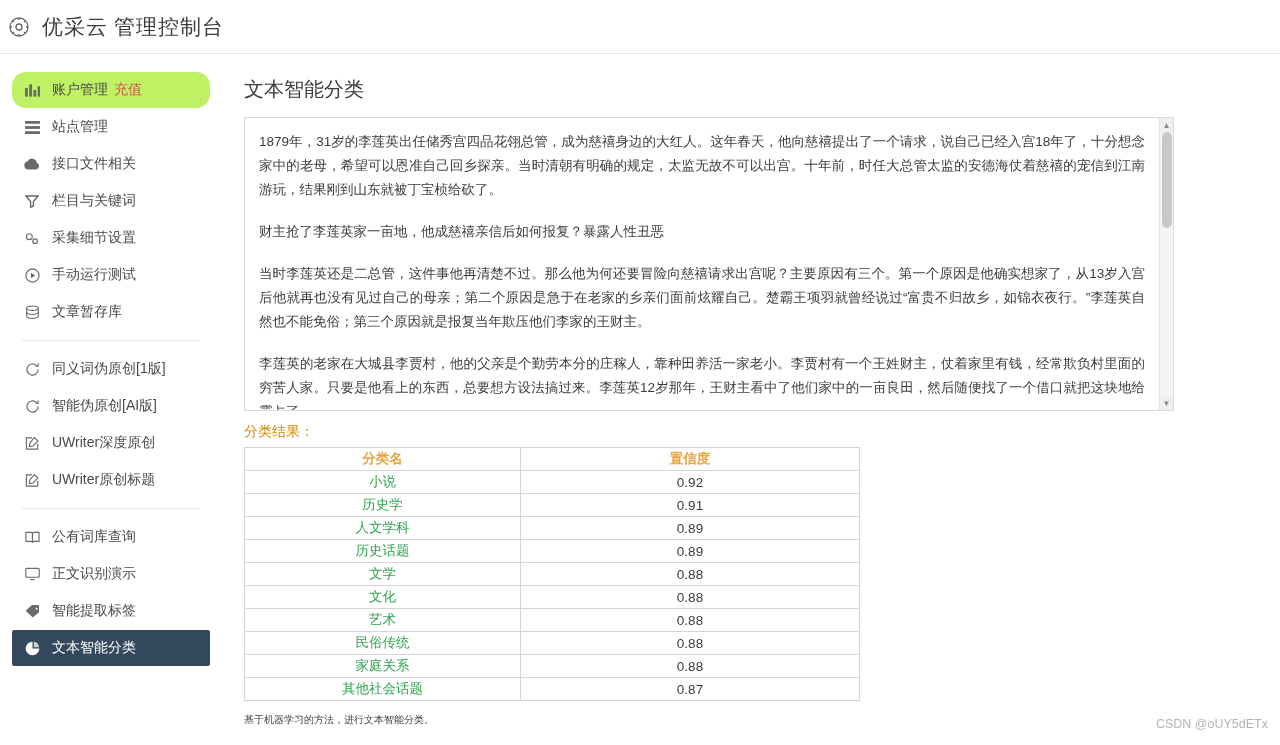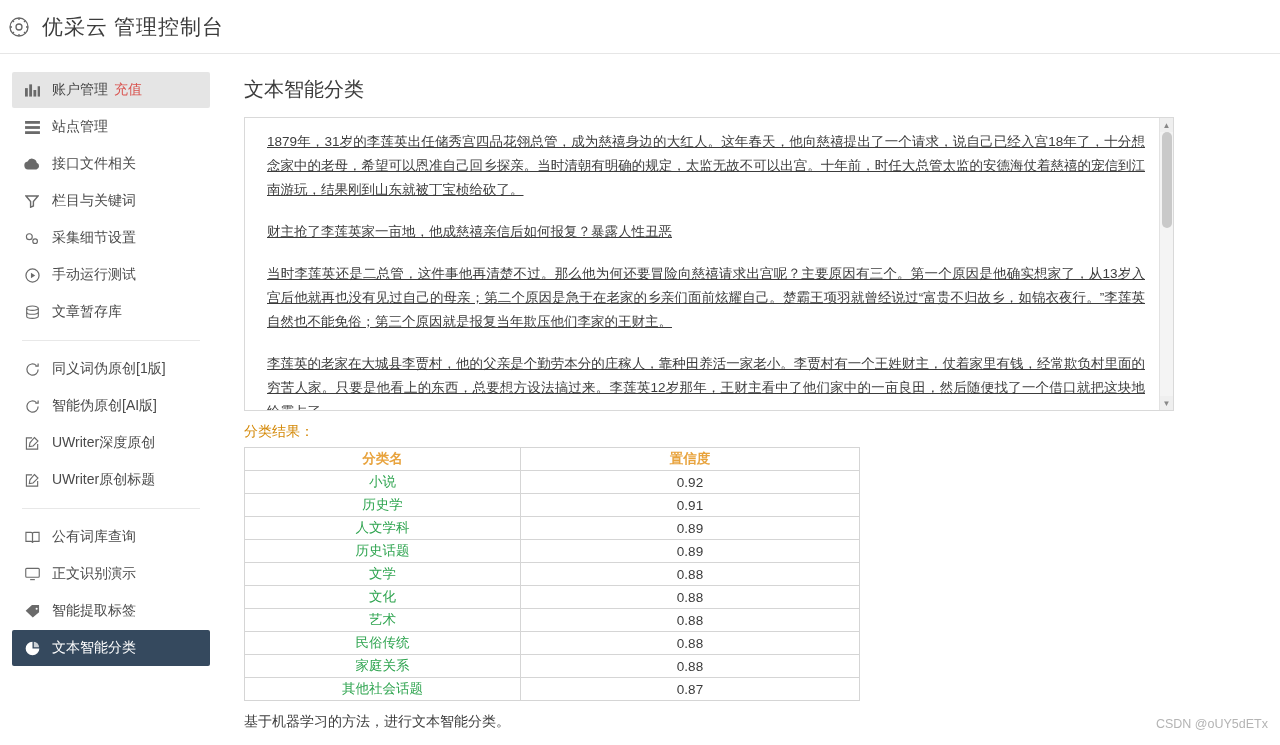--- a/index.html
+++ b/index.html
@@ -62,21 +62,21 @@
     margin-right: 10px;
     display: flex; align-items: center; justify-content: center;
     color: #6a6a6a;
     flex: 0 0 20px;
   }
   .nav-item.active {
     background: #35495e;
     color: #ffffff;
   }
   .nav-item.active .ic { color: #ffffff; }
-  .nav-item.highlight { background: #e5e5e5; }
+  .nav-item.highlight { background: #bef264; border-radius: 14px; }
   .nav-item .recharge { color: #d9534f; margin-left: 6px; }
   .nav-sep {
     height: 1px;
     background: #e8e8e8;
     margin: 10px 22px 10px 22px;
   }
 
   
   .main {
     flex: 1;
@@ -100,21 +100,21 @@
     overflow: hidden;
   }
   .textbox-inner {
     padding: 12px 28px 12px 14px;
     height: 100%;
     overflow: hidden;
     font-size: 13.5px;
     line-height: 24px;
     color: #3c3c3c;
   }
-  .textbox-inner p { margin: 0 0 18px 8px; text-align: justify; text-decoration: underline; }
+  .textbox-inner p { margin: 0 0 18px 0; text-align: justify; }
   .scrollbar {
     position: absolute;
     top: 0; right: 0;
     width: 14px;
     height: 100%;
     background: #f4f4f4;
     border-left: 1px solid #e2e2e2;
   }
   .scroll-arrow {
     height: 14px;
@@ -148,21 +148,21 @@
     border: 1px solid #d5d5d5;
     height: 23px;
     text-align: center;
     padding: 0;
   }
   table.result th { color: #e8a33d; font-weight: bold; }
   table.result td.cat { color: #2ea44f; width: 276px; }
   table.result td.conf { color: #3c3c3c; }
   .footnote {
     margin-top: 12px;
-    font-size: 14px;
+    font-size: 10px;
     color: #3c3c3c;
   }
 
   
   .watermark {
     position: absolute;
     right: 12px;
     bottom: 14px;
     font-size: 12.5px;
     color: #b4b4b4;

